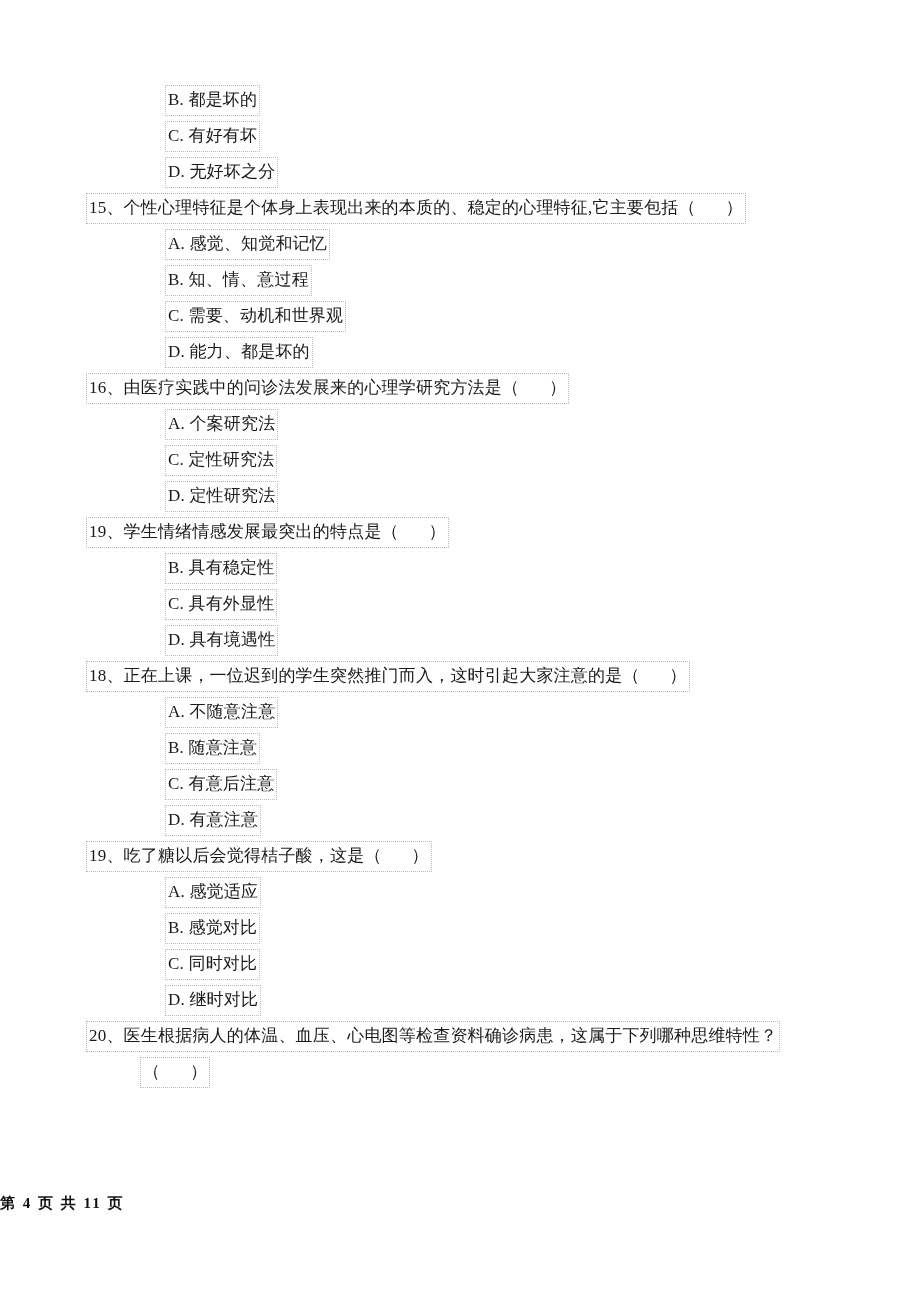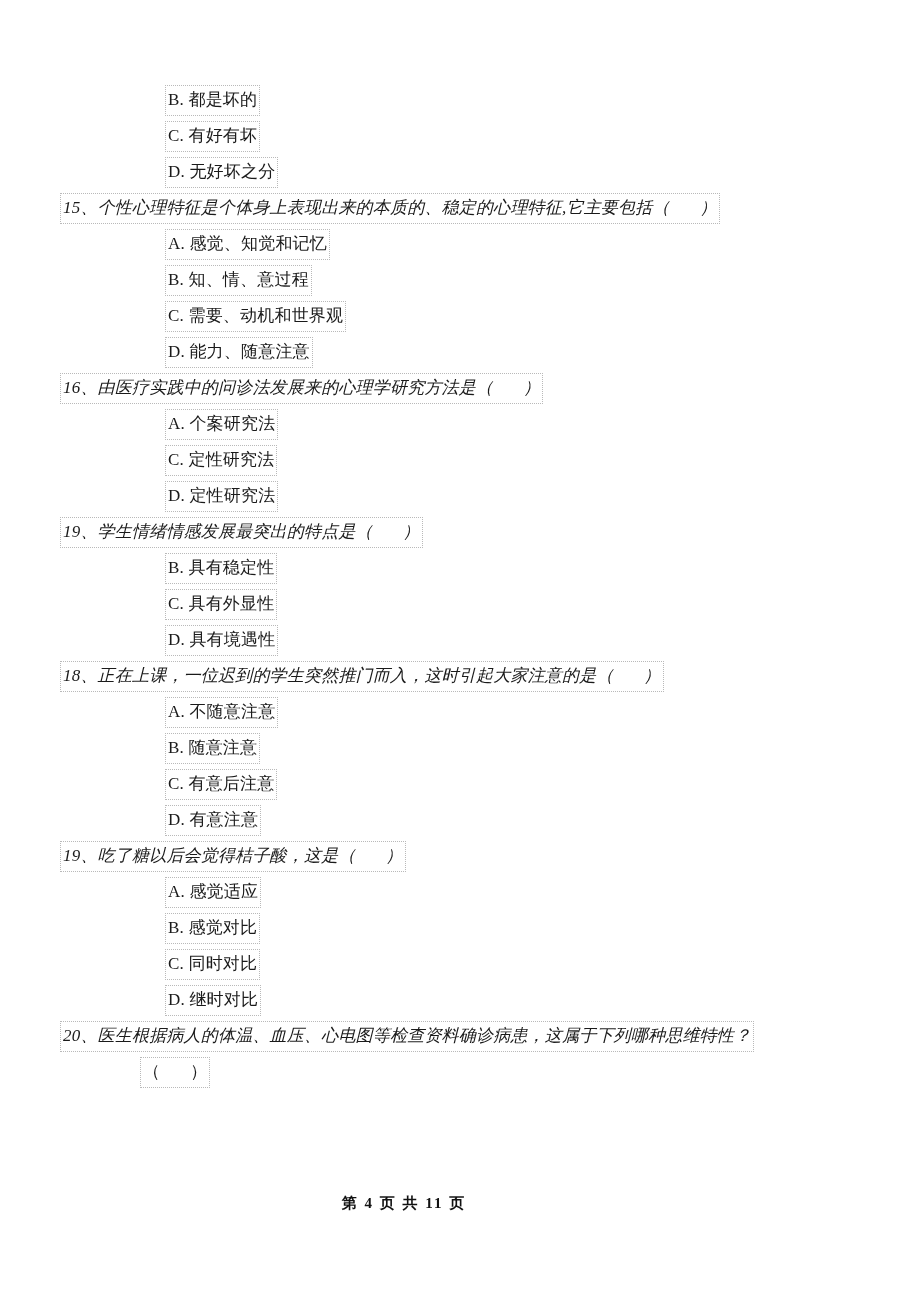--- a/index.html
+++ b/index.html
@@ -28,22 +28,21 @@
     top: 82px;
     right: 0;
   }
   
   .line {
     line-height: 36px;
     height: 36px;
     white-space: nowrap;
   }
   .q-line {
-    padding-left: 60px;
-    font-style: italic;
+    padding-left: 86px;
   }
   .opt-line {
     padding-left: 165px;
   }
   .cont-line {
     padding-left: 140px;
   }
   .fld {
     display: inline-block;
     border: 1px dotted #b9b9b9;
@@ -65,21 +64,21 @@
   }
   .blank {
     display: inline-block;
     min-width: 30px;
   }
   .footer {
     position: absolute;
     left: 0;
     right: 0;
     top: 1194px;
-    text-align: center;
+    text-align: left;
     font-size: 15px;
     font-weight: bold;
     letter-spacing: 2px;
     color: #111;
   }
   .footer .fnum {
     font-weight: bold;
   }
 </style>
 </head>
@@ -106,21 +105,21 @@
     <div class="line opt-line">
       <span class="fld opt-text">A. 感觉、知觉和记忆</span>
     </div>
     <div class="line opt-line">
       <span class="fld opt-text">B. 知、情、意过程</span>
     </div>
     <div class="line opt-line">
       <span class="fld opt-text">C. 需要、动机和世界观</span>
     </div>
     <div class="line opt-line">
-      <span class="fld opt-text">D. 能力、随意注意</span>
+      <span class="fld opt-text">D. 能力、都是坏的</span>
     </div>
 
     <div class="line q-line">
       <span class="fld q-text">
         <span class="num">16、</span><span>由医疗实践中的问诊法发展来的心理学研究方法是（</span><span class="blank"></span><span>）</span>
       </span>
     </div>
     <div class="line opt-line">
       <span class="fld opt-text">A. 个案研究法</span>
     </div>

